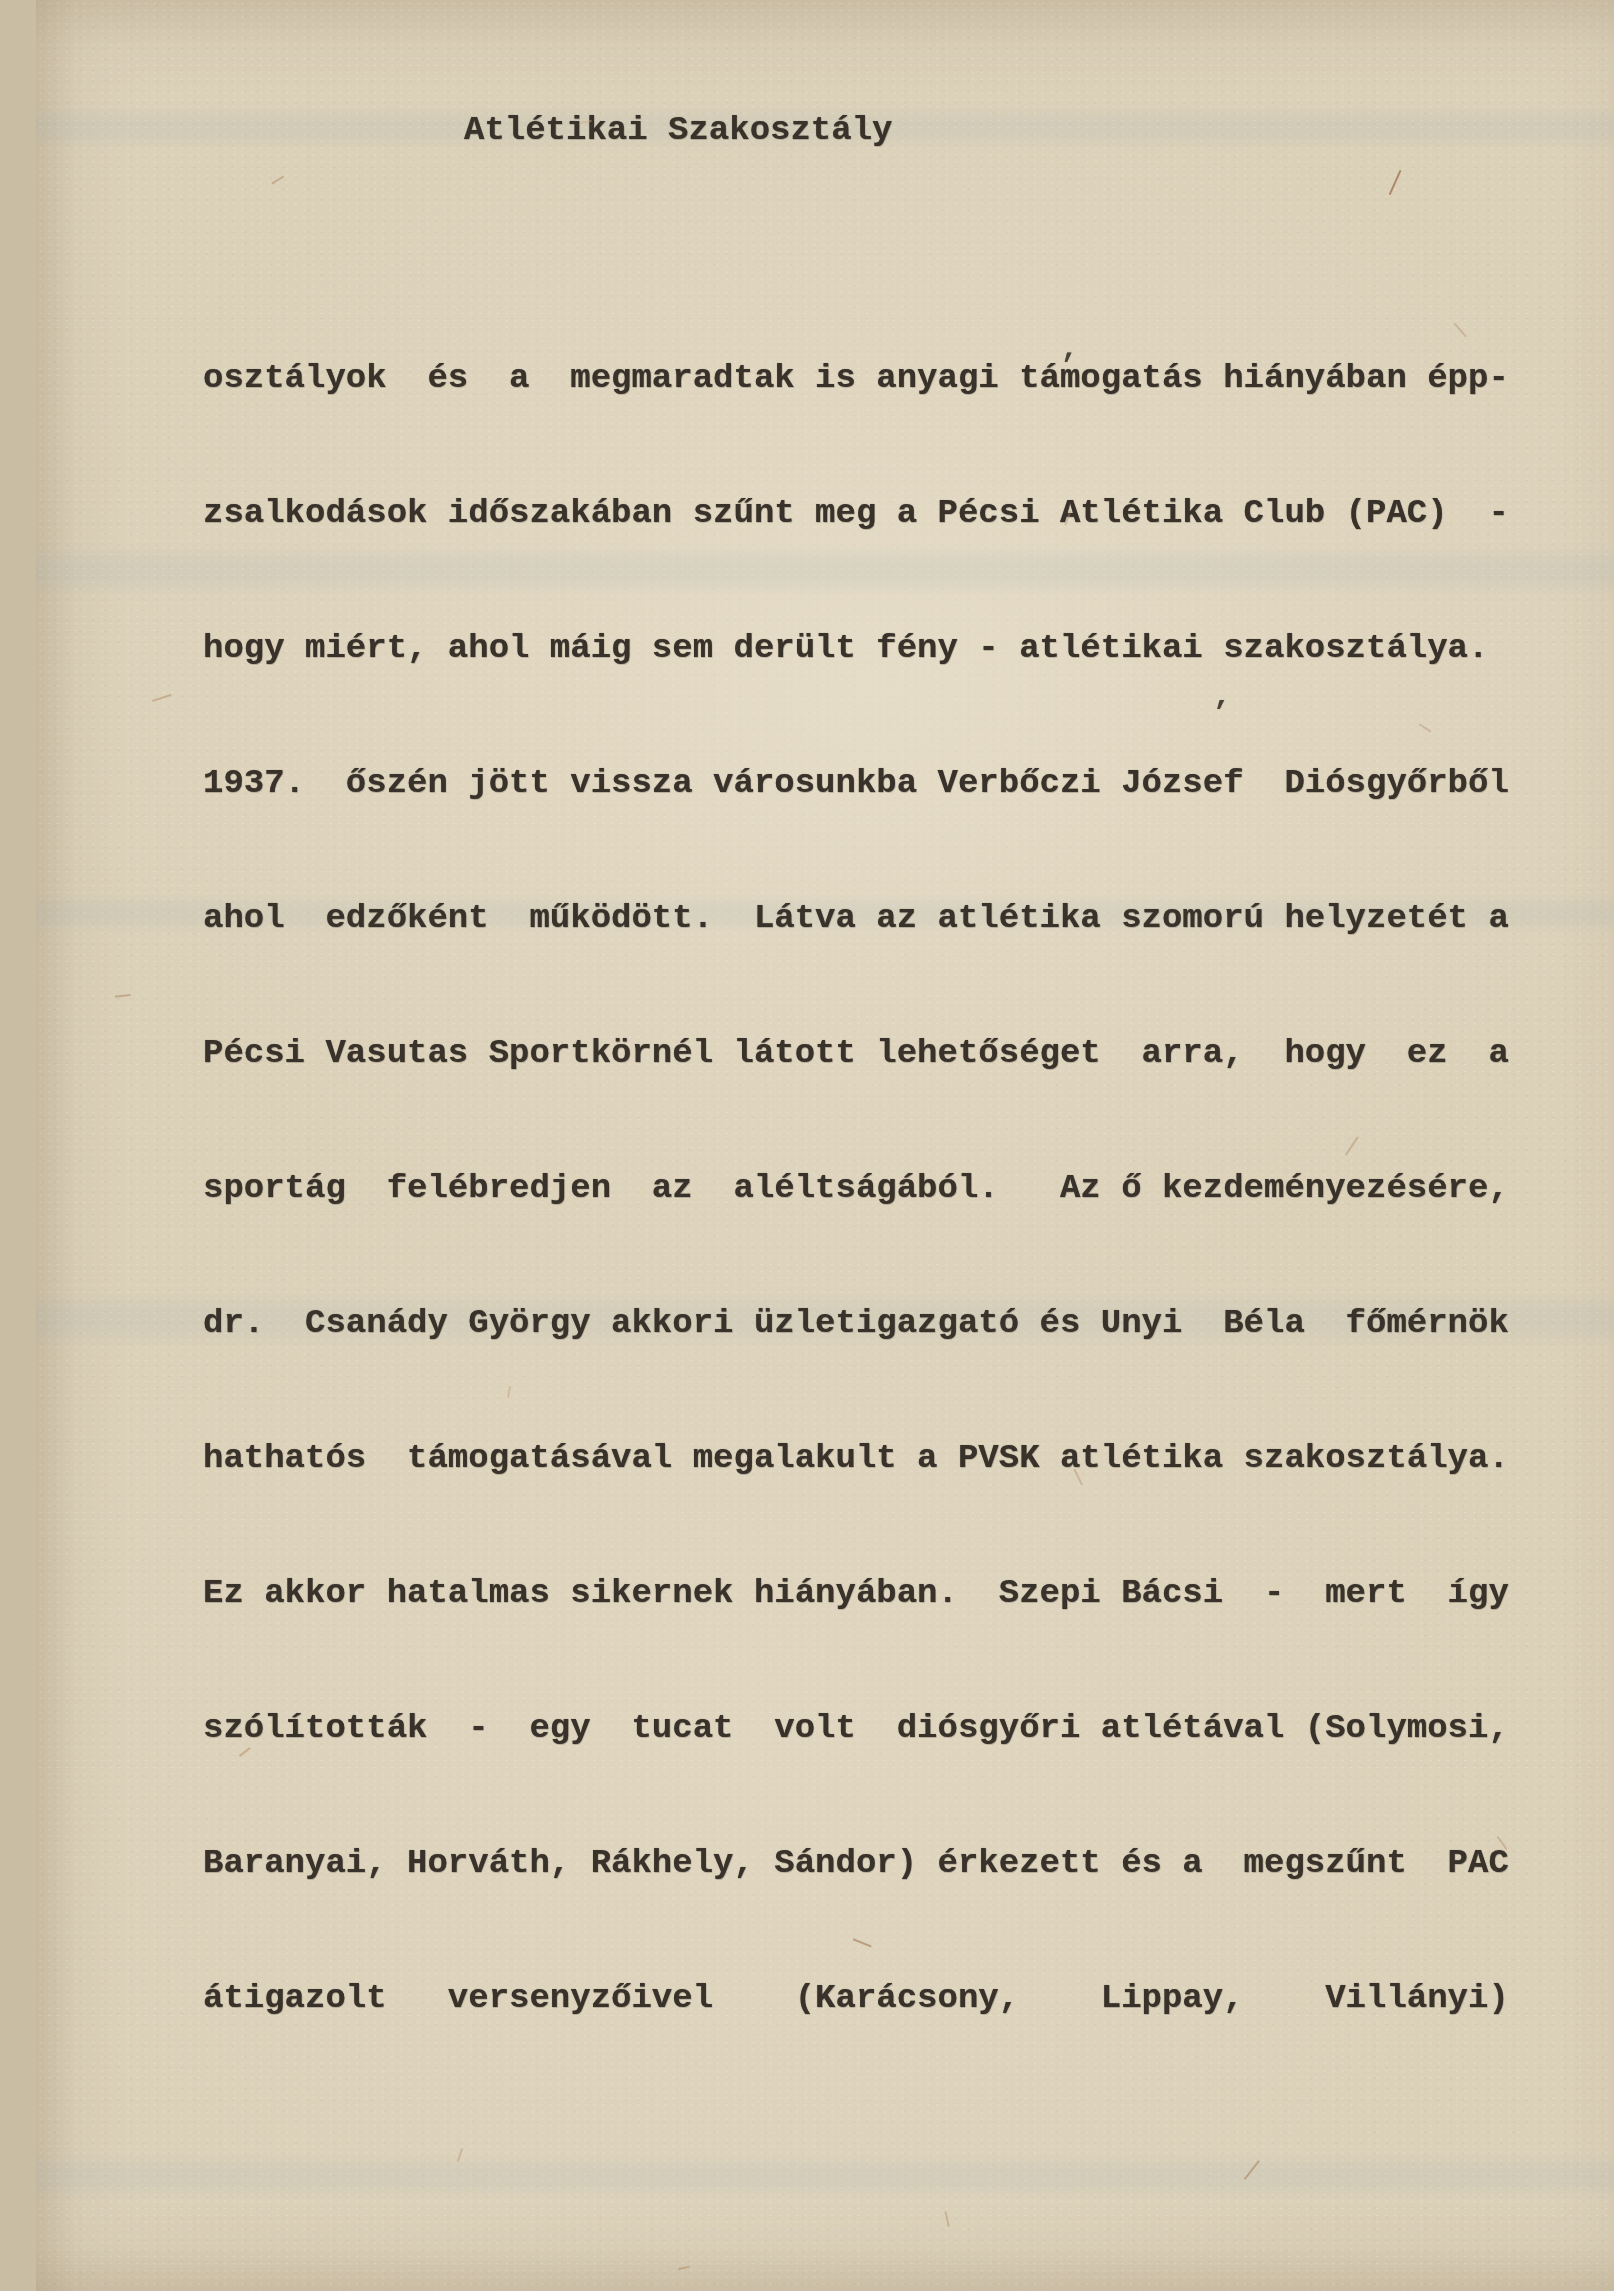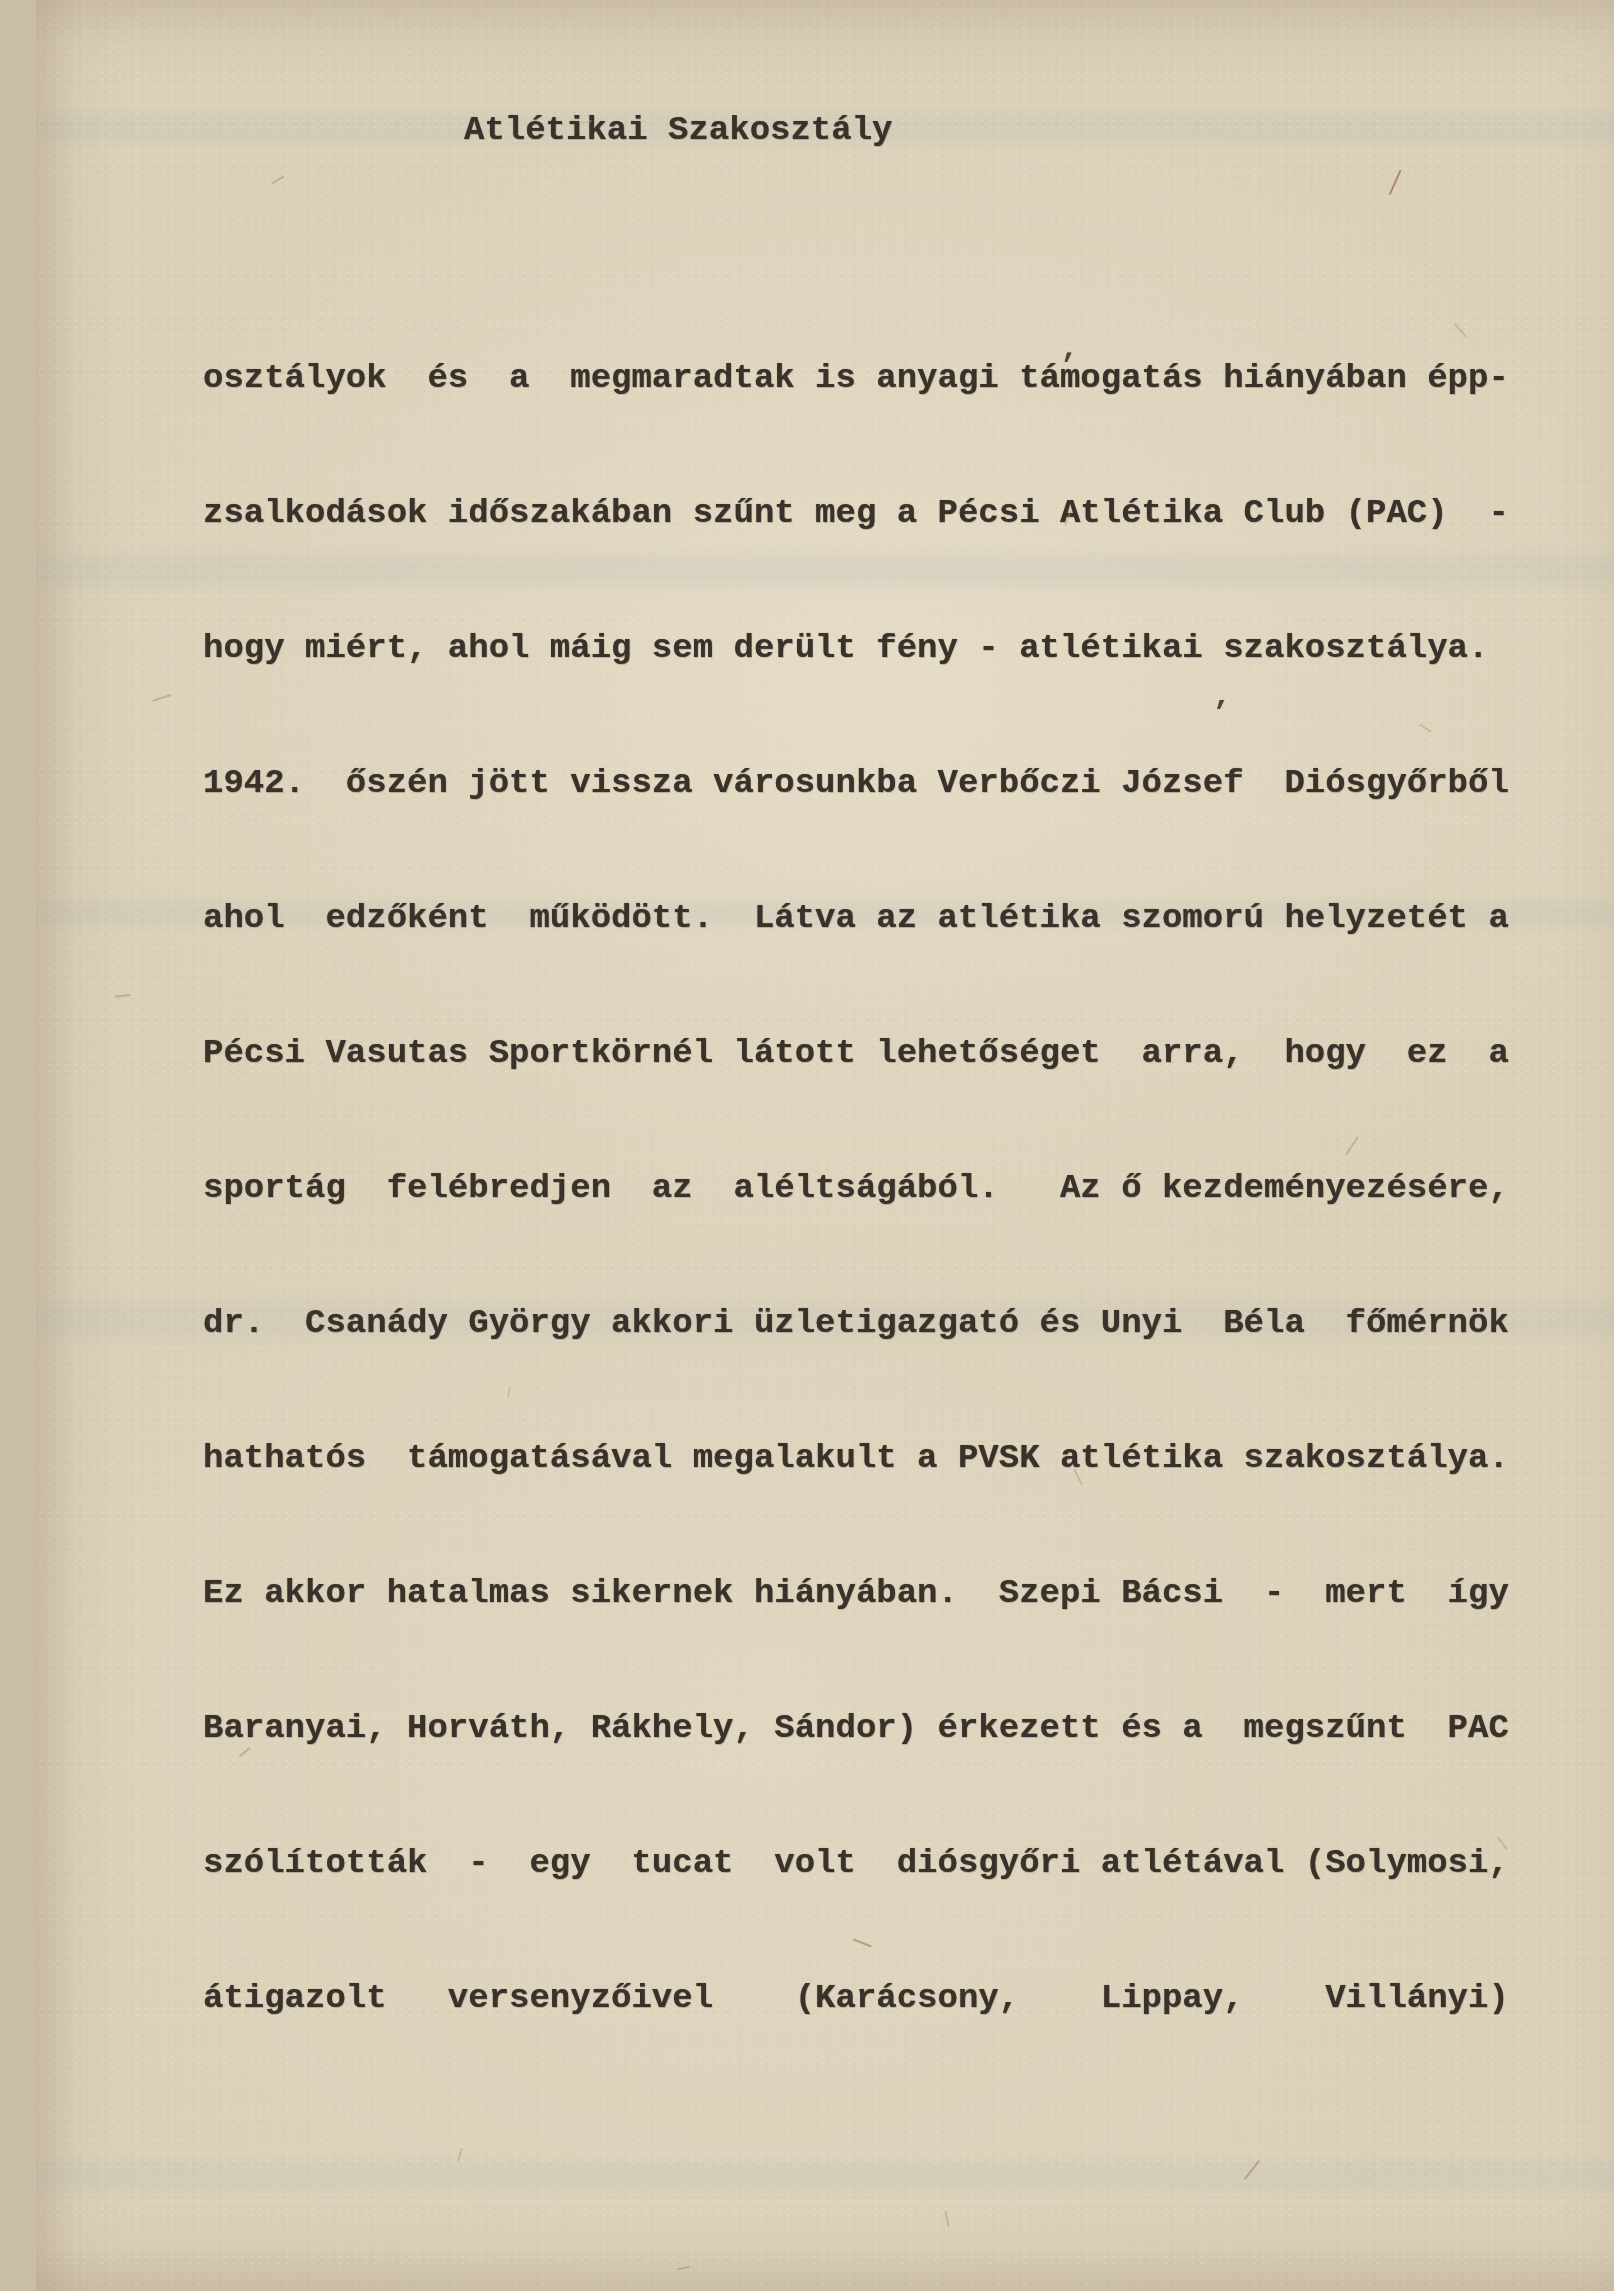--- a/index.html
+++ b/index.html
@@ -91,29 +91,29 @@
   <div class="scan-band" style="top:894px;height:39px;"></div>
   <div class="scan-band" style="top:1292px;height:55px;"></div>
   <div class="scan-band" style="top:2154px;height:45px;"></div>
 
   <div class="doc-title">Atlétikai Szakosztály</div>
 
   <div class="doc-body">
     <div class="line">osztályok  és  a  megmaradtak is anyagi támogatás hiányában épp-</div>
     <div class="line">zsalkodások időszakában szűnt meg a Pécsi Atlétika Club (PAC)  -</div>
     <div class="line">hogy miért, ahol máig sem derült fény - atlétikai szakosztálya.</div>
-    <div class="line">1942.  őszén jött vissza városunkba Verbőczi József  Diósgyőrből</div>
+    <div class="line">1937.  őszén jött vissza városunkba Verbőczi József  Diósgyőrből</div>
     <div class="line">ahol  edzőként  működött.  Látva az atlétika szomorú helyzetét a</div>
     <div class="line">Pécsi Vasutas Sportkörnél látott lehetőséget  arra,  hogy  ez  a</div>
     <div class="line">sportág  felébredjen  az  aléltságából.   Az ő kezdeményezésére,</div>
     <div class="line">dr.  Csanády György akkori üzletigazgató és Unyi  Béla  főmérnök</div>
     <div class="line">hathatós  támogatásával megalakult a PVSK atlétika szakosztálya.</div>
     <div class="line">Ez akkor hatalmas sikernek hiányában.  Szepi Bácsi  -  mert  így</div>
+    <div class="line">szólították  -  egy  tucat  volt  diósgyőri atlétával (Solymosi,</div>
     <div class="line">Baranyai, Horváth, Rákhely, Sándor) érkezett és a  megszűnt  PAC</div>
-    <div class="line">szólították  -  egy  tucat  volt  diósgyőri atlétával (Solymosi,</div>
     <div class="line">átigazolt   versenyzőivel    (Karácsony,    Lippay,    Villányi)</div>
     
     
     
     
     
     
     
     
     

